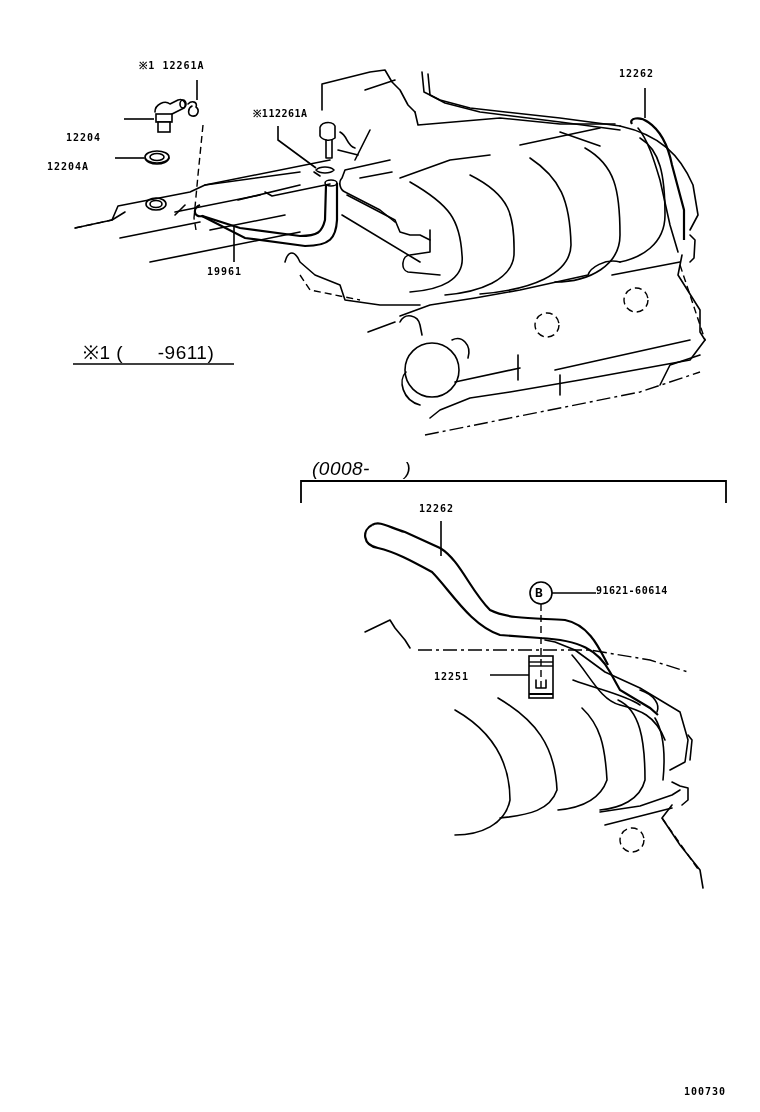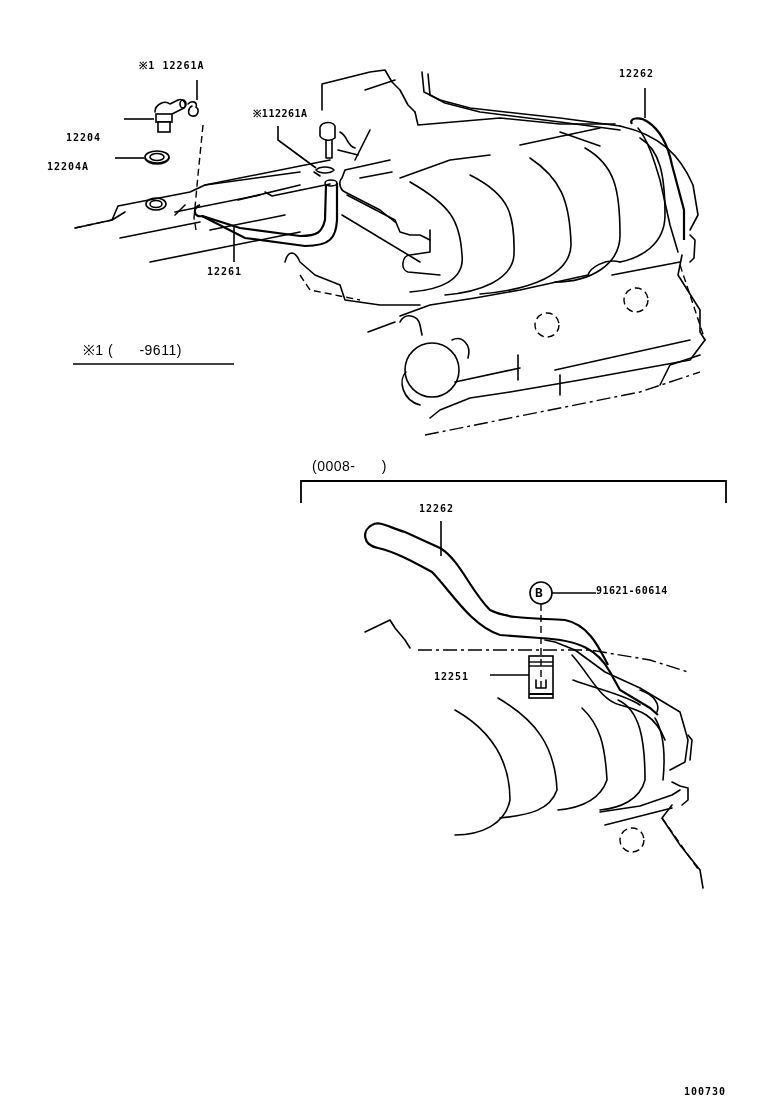--- a/index.html
+++ b/index.html
@@ -1,19 +1,19 @@
 <!DOCTYPE html>
 <html><head>
 <meta charset="utf-8">
 <style>
   html, body { margin: 0; padding: 0; background: #ffffff; }
   body { width: 760px; height: 1112px; position: relative; overflow: hidden; font-family: "DejaVu Sans", sans-serif; }
   #canvas { position: absolute; left: 0; top: 0; width: 760px; height: 1112px; }
   .lbl { position: absolute; font-family: "DejaVu Sans Mono", "Liberation Mono", monospace; font-size: 10px; color: #000; letter-spacing: 1px; white-space: nowrap; line-height: 1; font-weight: bold; }
-  .lbl.thin { font-weight: normal; font-family: "Liberation Sans", sans-serif; font-size: 14px; letter-spacing: 0.5px; }
+  .lbl.thin { font-weight: normal; font-family: "Liberation Sans", sans-serif; font-size: 19px; letter-spacing: 0.5px; }
   svg .ln { stroke: #000; stroke-width: 1.6; fill: none; stroke-linecap: round; stroke-linejoin: round; }
   svg .thk { stroke: #000; stroke-width: 2.2; fill: none; }
   svg .dash { stroke: #000; stroke-width: 1.4; fill: none; stroke-dasharray: 7 4; }
   svg .dashdot { stroke: #000; stroke-width: 1.4; fill: none; stroke-dasharray: 14 4 3 4; }
   svg .lead { stroke: #000; stroke-width: 1.6; fill: none; }
   svg .fillw { fill: #fff; stroke: #000; stroke-width: 1.6; }
 </style>
 </head>
 <body>
 
@@ -173,28 +173,28 @@
     <line class="lead" x1="490" y1="675" x2="529" y2="675"></line>
   </g>
 </svg>
 
 
 
 <div class="lbl" style="left:139px;top:61px;">※1 12261A</div>
 <div class="lbl" style="left:66px;top:123px;margin-top:10px;">12204</div>
 <div class="lbl" style="left:47px;top:150px;margin-top:12px;">12204A</div>
 <div class="lbl" style="left:227px;top:109px;letter-spacing:0.5px;margin-left:26px;">※112261A</div>
-<div class="lbl" style="left:207px;top:267px;">12261</div>
+<div class="lbl" style="left:207px;top:267px;">19961</div>
 <div class="lbl" style="left:619px;top:69px;">12262</div>
 
 
 <div class="lbl thin" style="left:83px;top:343px;white-space:pre;">※1 (      -9611)</div>
 
 
-<div class="lbl thin" style="left:312px;top:459px;white-space:pre;">(0008-      )</div>
+<div class="lbl thin" style="left:312px;top:459px;white-space:pre;font-style:italic;">(0008-      )</div>
 <div class="lbl" style="left:419px;top:504px;">12262</div>
 <div class="lbl" style="left:535px;top:586px;font-size:13px;">B</div>
 <div class="lbl" style="left:596px;top:586px;letter-spacing:0.5px;text-align:center;">91621-60614</div>
 <div class="lbl" style="left:434px;top:640px;margin-top:32px;">12251</div>
 
 
 <div class="lbl" style="left:684px;top:1087px;">100730</div>
 </div>
 
 </body></html>

